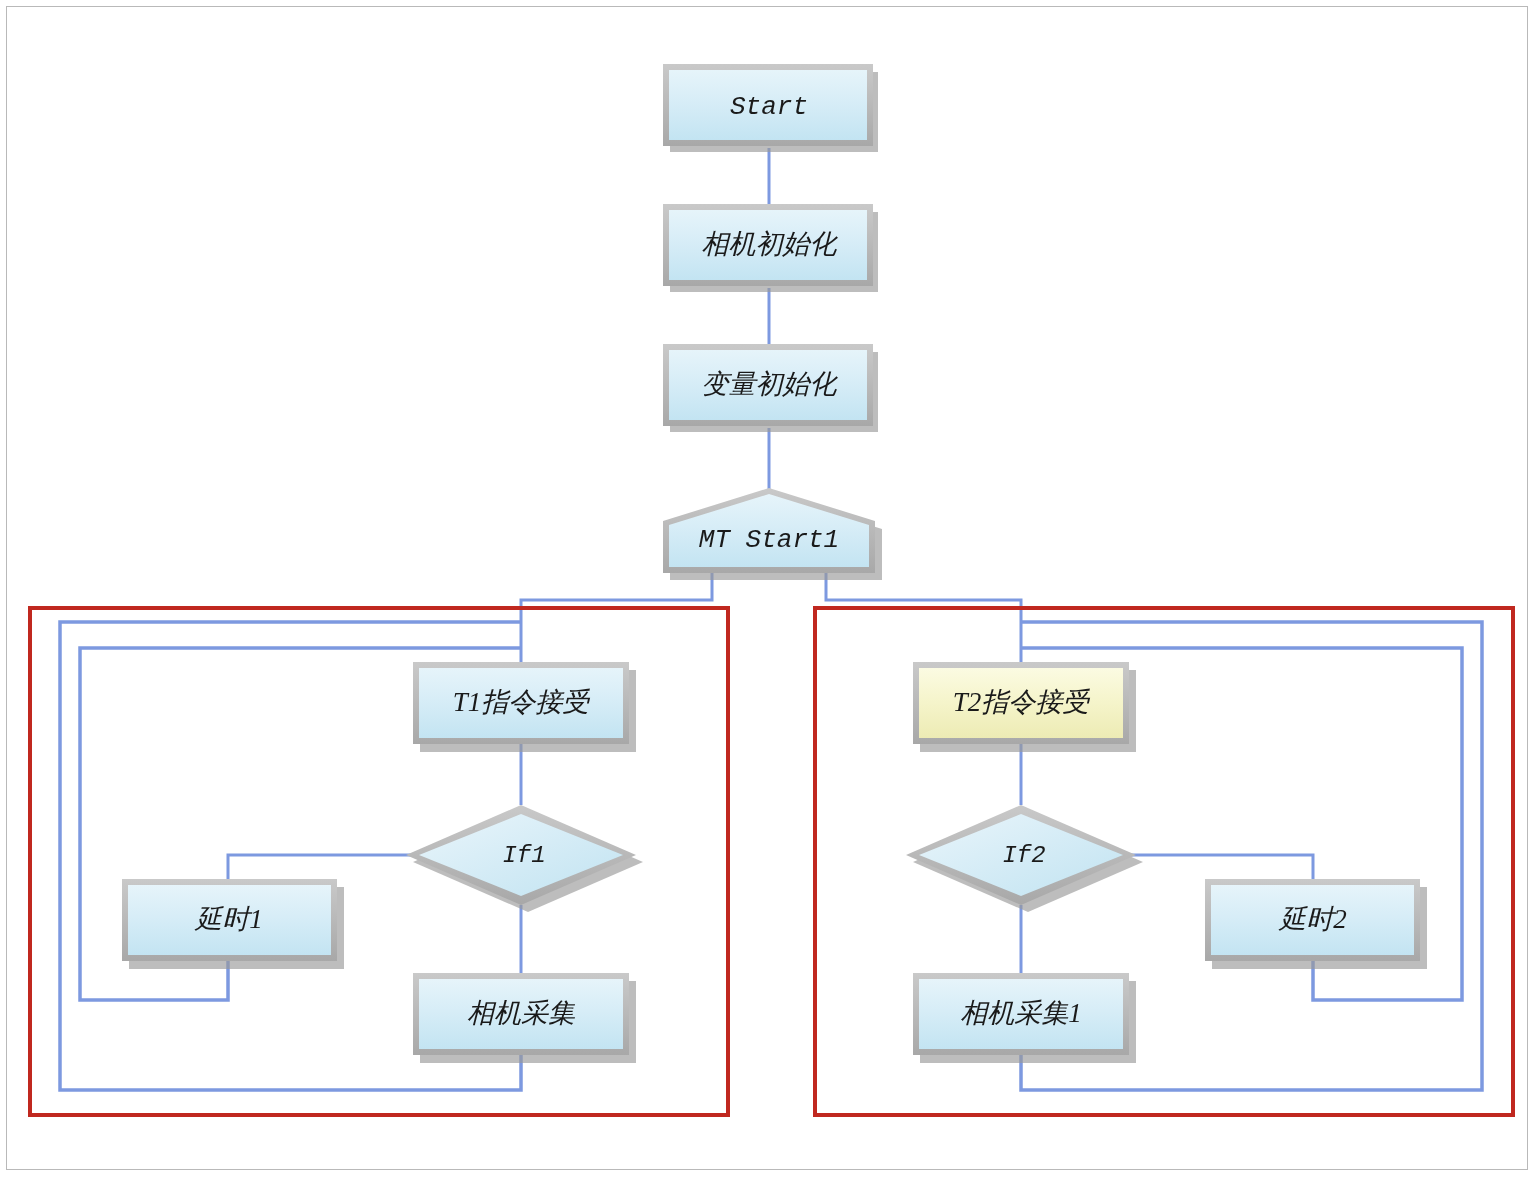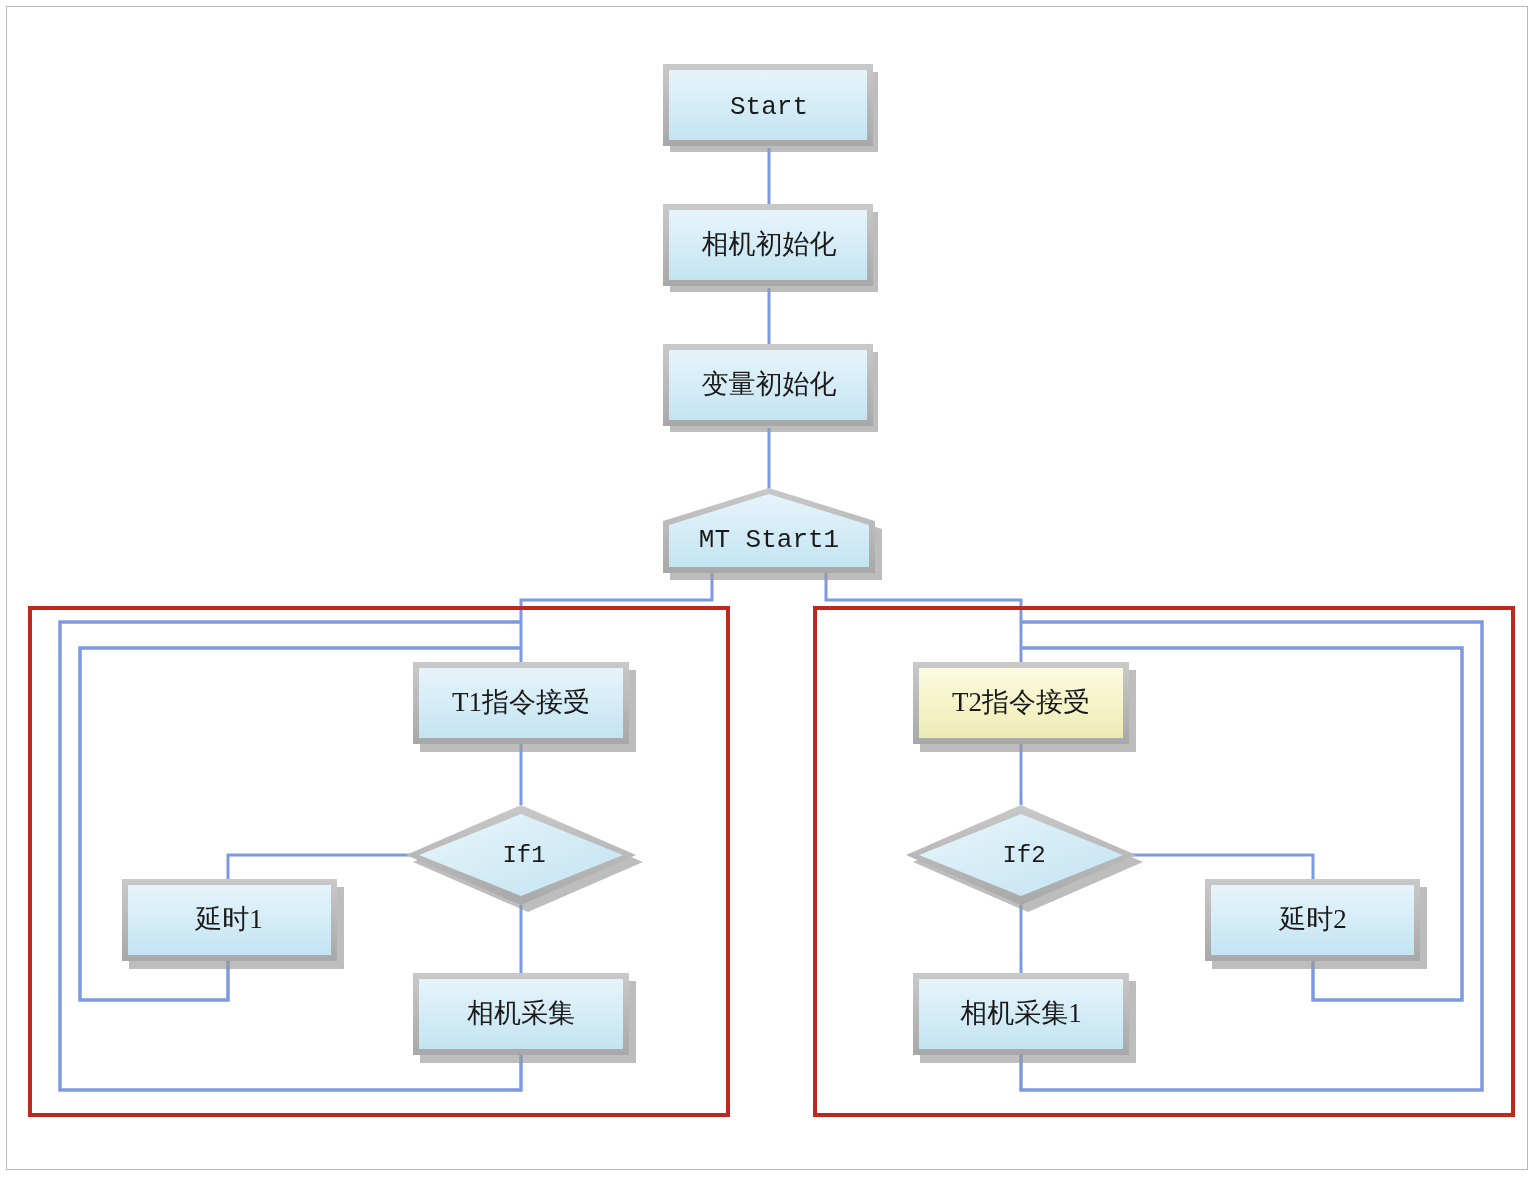--- a/index.html
+++ b/index.html
@@ -11,20 +11,21 @@
     width: 1536px;
     height: 1178px;
     font-family: "Liberation Serif", "DejaVu Serif", serif;
     overflow: hidden;
   }
   #canvas-root {
     position: relative;
     width: 1536px;
     height: 1178px;
     background: #ffffff;
+    font-style: italic;
   }
   #page-border {
     position: absolute;
     left: 6px;
     top: 6px;
     width: 1522px;
     height: 1164px;
     border: 1px solid #b9b9b9;
     box-sizing: border-box;
     background: #ffffff;

